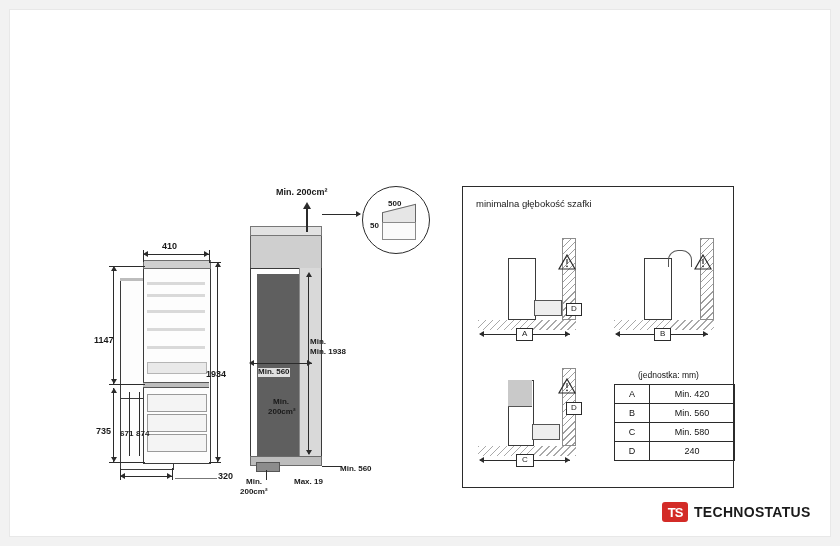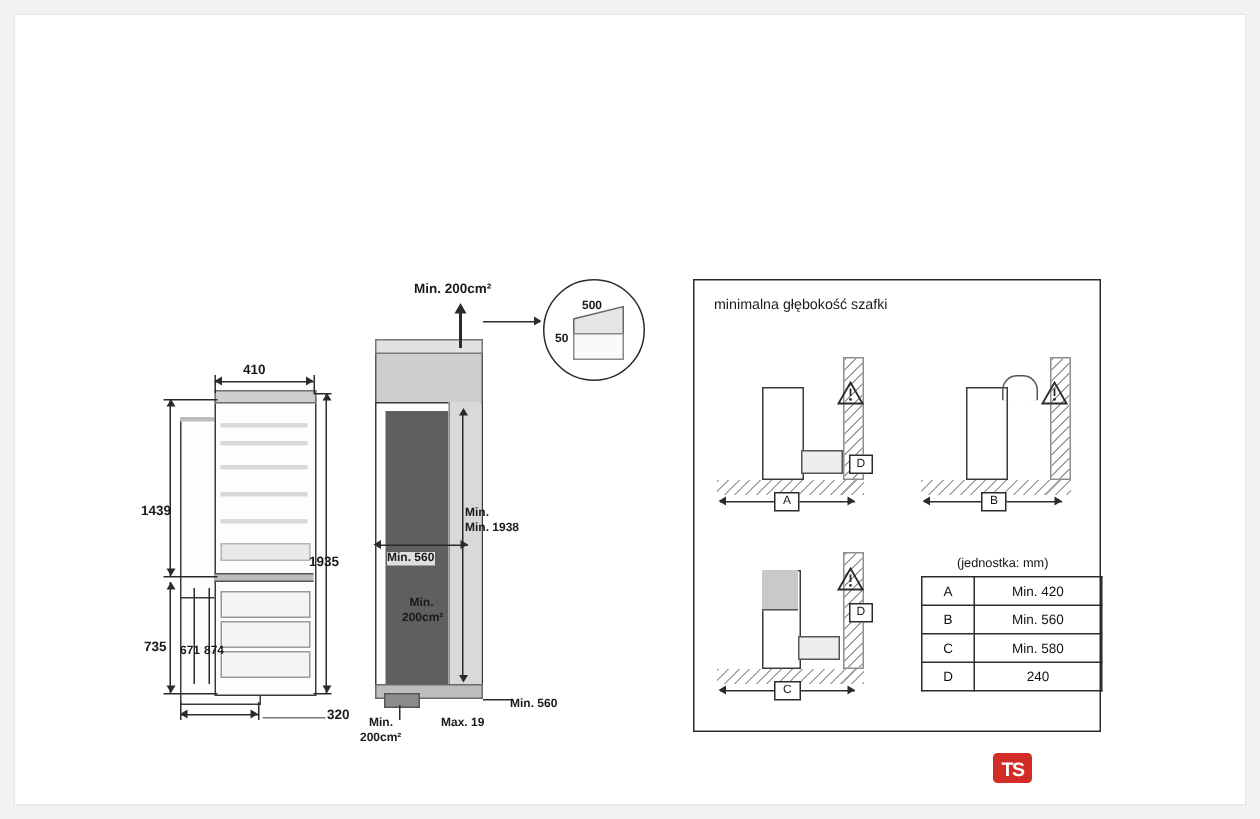--- a/index.html
+++ b/index.html
@@ -135,28 +135,28 @@
     <div class="line vline" style="left:110px;top:458px;height:12px;"></div>
     <div class="line vline" style="left:162px;top:458px;height:12px;"></div>
     <div class="lbl" style="left:208px;top:462px;">320</div>
     <div class="line hline thin" style="left:165px;top:468px;width:42px;"></div>
 
     <div class="line vline" style="left:207px;top:252px;height:200px;"></div>
     <div class="arrowhead ah-up" style="left:205px;top:252px;"></div>
     <div class="arrowhead ah-down" style="left:205px;top:447px;"></div>
     <div class="line hline" style="left:199px;top:252px;width:12px;"></div>
     <div class="line hline" style="left:199px;top:452px;width:12px;"></div>
-    <div class="lbl" style="left:196px;top:360px;">1935</div>
+    <div class="lbl" style="left:196px;top:360px;">1934</div>
 
     <div class="line vline" style="left:103px;top:256px;height:118px;"></div>
     <div class="arrowhead ah-up" style="left:101px;top:256px;"></div>
     <div class="arrowhead ah-down" style="left:101px;top:369px;"></div>
     <div class="line hline" style="left:99px;top:256px;width:36px;"></div>
     <div class="line hline" style="left:99px;top:374px;width:36px;"></div>
-    <div class="lbl" style="left:84px;top:326px;">1439</div>
+    <div class="lbl" style="left:84px;top:326px;">1147</div>
 
     <div class="line vline" style="left:103px;top:378px;height:74px;"></div>
     <div class="arrowhead ah-up" style="left:101px;top:378px;"></div>
     <div class="arrowhead ah-down" style="left:101px;top:447px;"></div>
     <div class="line hline" style="left:99px;top:452px;width:36px;"></div>
     <div class="lbl" style="left:86px;top:417px;">735</div>
 
     <div class="line vline" style="left:119px;top:382px;height:64px;"></div>
     <div class="line vline" style="left:129px;top:382px;height:64px;"></div>
     <div class="lbl sm" style="left:110px;top:420px;">671</div>
@@ -289,14 +289,15 @@
       <td class="v">Min. 580</td>
     </tr>
     <tr>
       <td class="k">D</td>
       <td class="v">240</td>
     </tr>
   </tbody>
     </table>
 
   <div class="logo-mark" style="left:652px;top:492px;width:26px;height:20px;">TS</div>
+  <div class="logo-text" style="left:684px;top:494px;">TECHNOSTATUS</div>
 
 </div>
 
 </body></html>

